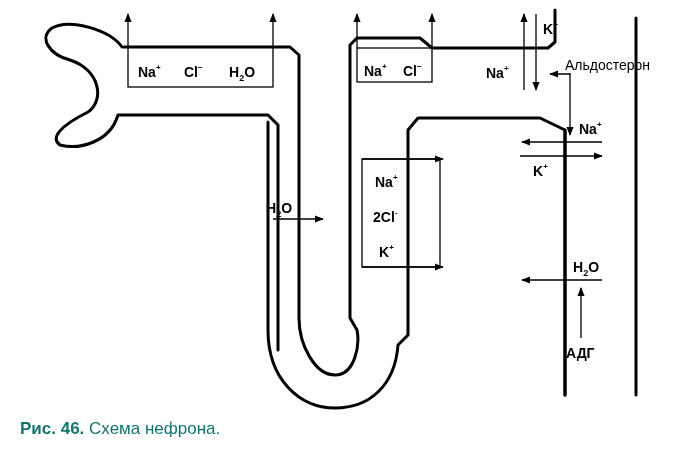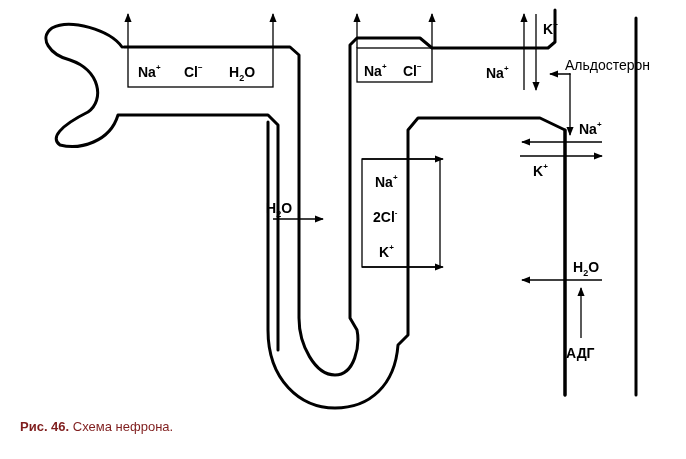--- a/index.html
+++ b/index.html
@@ -5,21 +5,21 @@
     html, body { margin: 0; padding: 0; background: #ffffff; }
     body { width: 686px; height: 459px; position: relative; overflow: hidden; }
     svg { position: absolute; left: 0; top: 0; }
     .lbl { font-family: "Liberation Sans", sans-serif; font-weight: bold; font-size: 14px; fill: #000; }
     .lbl-n { font-family: "Liberation Sans", sans-serif; font-weight: normal; font-size: 14px; fill: #000; }
     .sup { font-size: 8px; }
     .sub { font-size: 9px; }
     .wall { fill: none; stroke: #000; stroke-width: 3; stroke-linejoin: round; stroke-linecap: round; }
     .thin { fill: none; stroke: #000; stroke-width: 1.3; }
     .arrow { stroke: #000; stroke-width: 1.3; fill: none; }
-    .caption { position: absolute; left: 20px; top: 419px; font-family: "Liberation Sans", sans-serif; font-size: 13px; color: #7f1d1d; }
+    .caption { position: absolute; left: 20px; top: 419px; font-family: "Liberation Sans", sans-serif; font-size: 17px; color: #0f766e; }
     .caption b { font-weight: bold; }
   </style>
 </head>
 <body>
 
 <svg width="686" height="459" viewBox="0 0 686 459">
   <defs>
     <marker id="ah" viewBox="0 0 10 10" refX="9" refY="5" markerWidth="7" markerHeight="7" orient="auto-start-reverse">
       <path d="M0,1 L10,5 L0,9 z" fill="#000"></path>
     </marker>

